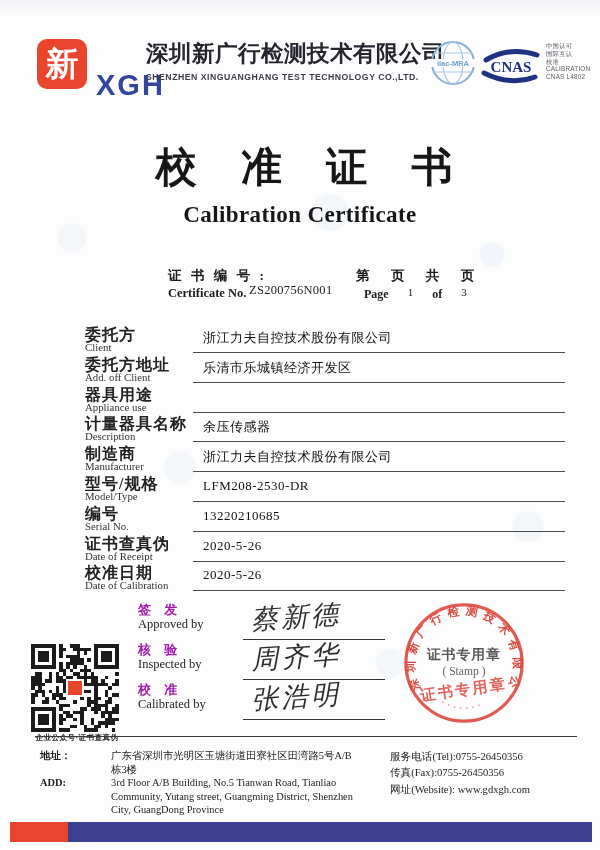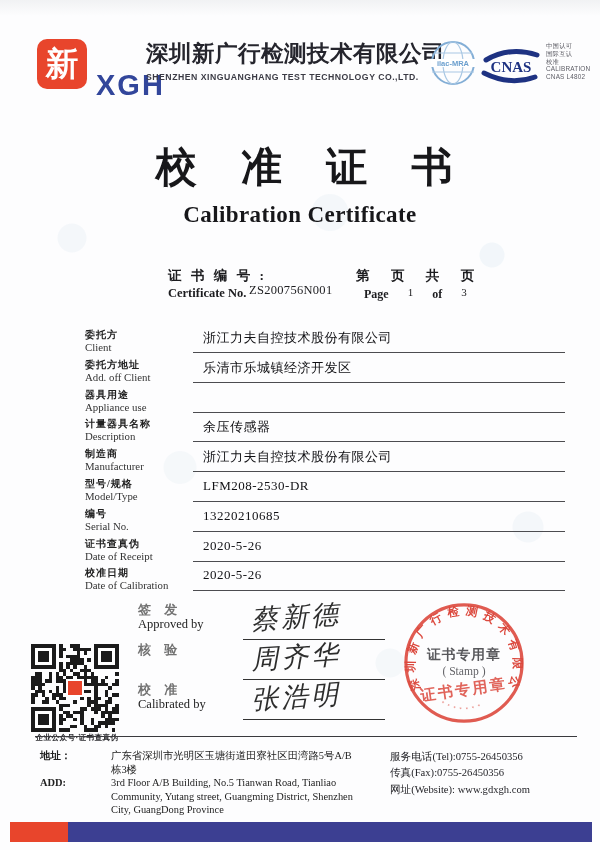--- a/index.html
+++ b/index.html
@@ -44,29 +44,29 @@
   .certno .cn{font-size:13.5px;font-weight:bold;letter-spacing:3px;}
   .certno .en{font-size:12.5px;font-weight:bold;margin-top:1px;}
   .certno-value{position:absolute;left:249px;top:283px;font-size:12.5px;letter-spacing:.3px;}
   .pageblk{position:absolute;left:344px;top:267px;font-weight:bold;margin-left:12px;}
   .pageblk .cn{font-size:13.5px;letter-spacing:2px;word-spacing:14px;}
   .pageblk .en{font-size:12px;margin-top:2px;padding-left:8px;word-spacing:16px;}
   .pageblk .num{font-size:11px;position:relative;top:-2px;font-weight:normal;}
   
   .fields{position:absolute;left:85px;top:328px;width:472px;}
   .frow{position:relative;height:29.8px;}
-  .f-cn{font-size:10px;font-weight:bold;letter-spacing:1px;color:#222;line-height:13px;}
+  .f-cn{font-size:16px;font-weight:bold;letter-spacing:1px;color:#222;line-height:13px;}
   .f-en{font-size:10.8px;color:#333;line-height:12px;}
   .f-val{position:absolute;left:108px;top:1px;width:362px;height:23px;
     border-bottom:1.3px solid #4c4c50;font-size:13px;color:#101014;padding-left:10px;
     letter-spacing:.5px;}
   
   .sigs{position:absolute;left:138px;top:603px;width:260px;}
   .srow{position:relative;height:40px;}
-  .s-cn{font-size:13px;font-weight:bold;letter-spacing:5px;line-height:14px;color:#737373;}
+  .s-cn{font-size:13px;font-weight:bold;letter-spacing:5px;line-height:14px;color:#a21caf;}
   .s-en{font-size:12.5px;line-height:14px;color:#222;}
   .s-line{position:absolute;left:105px;top:12px;width:142px;height:24px;
     border-bottom:1.5px solid #333;}
   .s-name{position:absolute;left:8px;top:-16px;font-size:27px;color:#1c1c1c;
     font-style:italic;transform:rotate(-4deg);letter-spacing:3px;white-space:nowrap;opacity:.92;}
   
   .qr{position:absolute;left:31px;top:644px;width:88px;height:88px;}
   .qr svg{width:88px;height:88px;shape-rendering:crispEdges;}
   .qr-caption{position:absolute;left:22px;top:733px;width:110px;text-align:center;
     font-size:7.6px;letter-spacing:.4px;color:#2a2a2e;font-weight:bold;}
@@ -197,20 +197,21 @@
   <div class="sigs">
     <div class="srow">
       <div class="s-cn">签 发</div>
       <div class="s-en">Approved by</div>
       <div class="s-line">
         <div class="s-name">蔡新德</div>
       </div>
     </div>
     <div class="srow">
       <div class="s-cn">核 验</div>
+      <div class="s-en">Inspected by</div>
       <div class="s-line">
         <div class="s-name">周齐华</div>
       </div>
     </div>
     <div class="srow">
       <div class="s-cn">校 准</div>
       <div class="s-en">Calibrated by</div>
       <div class="s-line">
         <div class="s-name">张浩明</div>
       </div>

